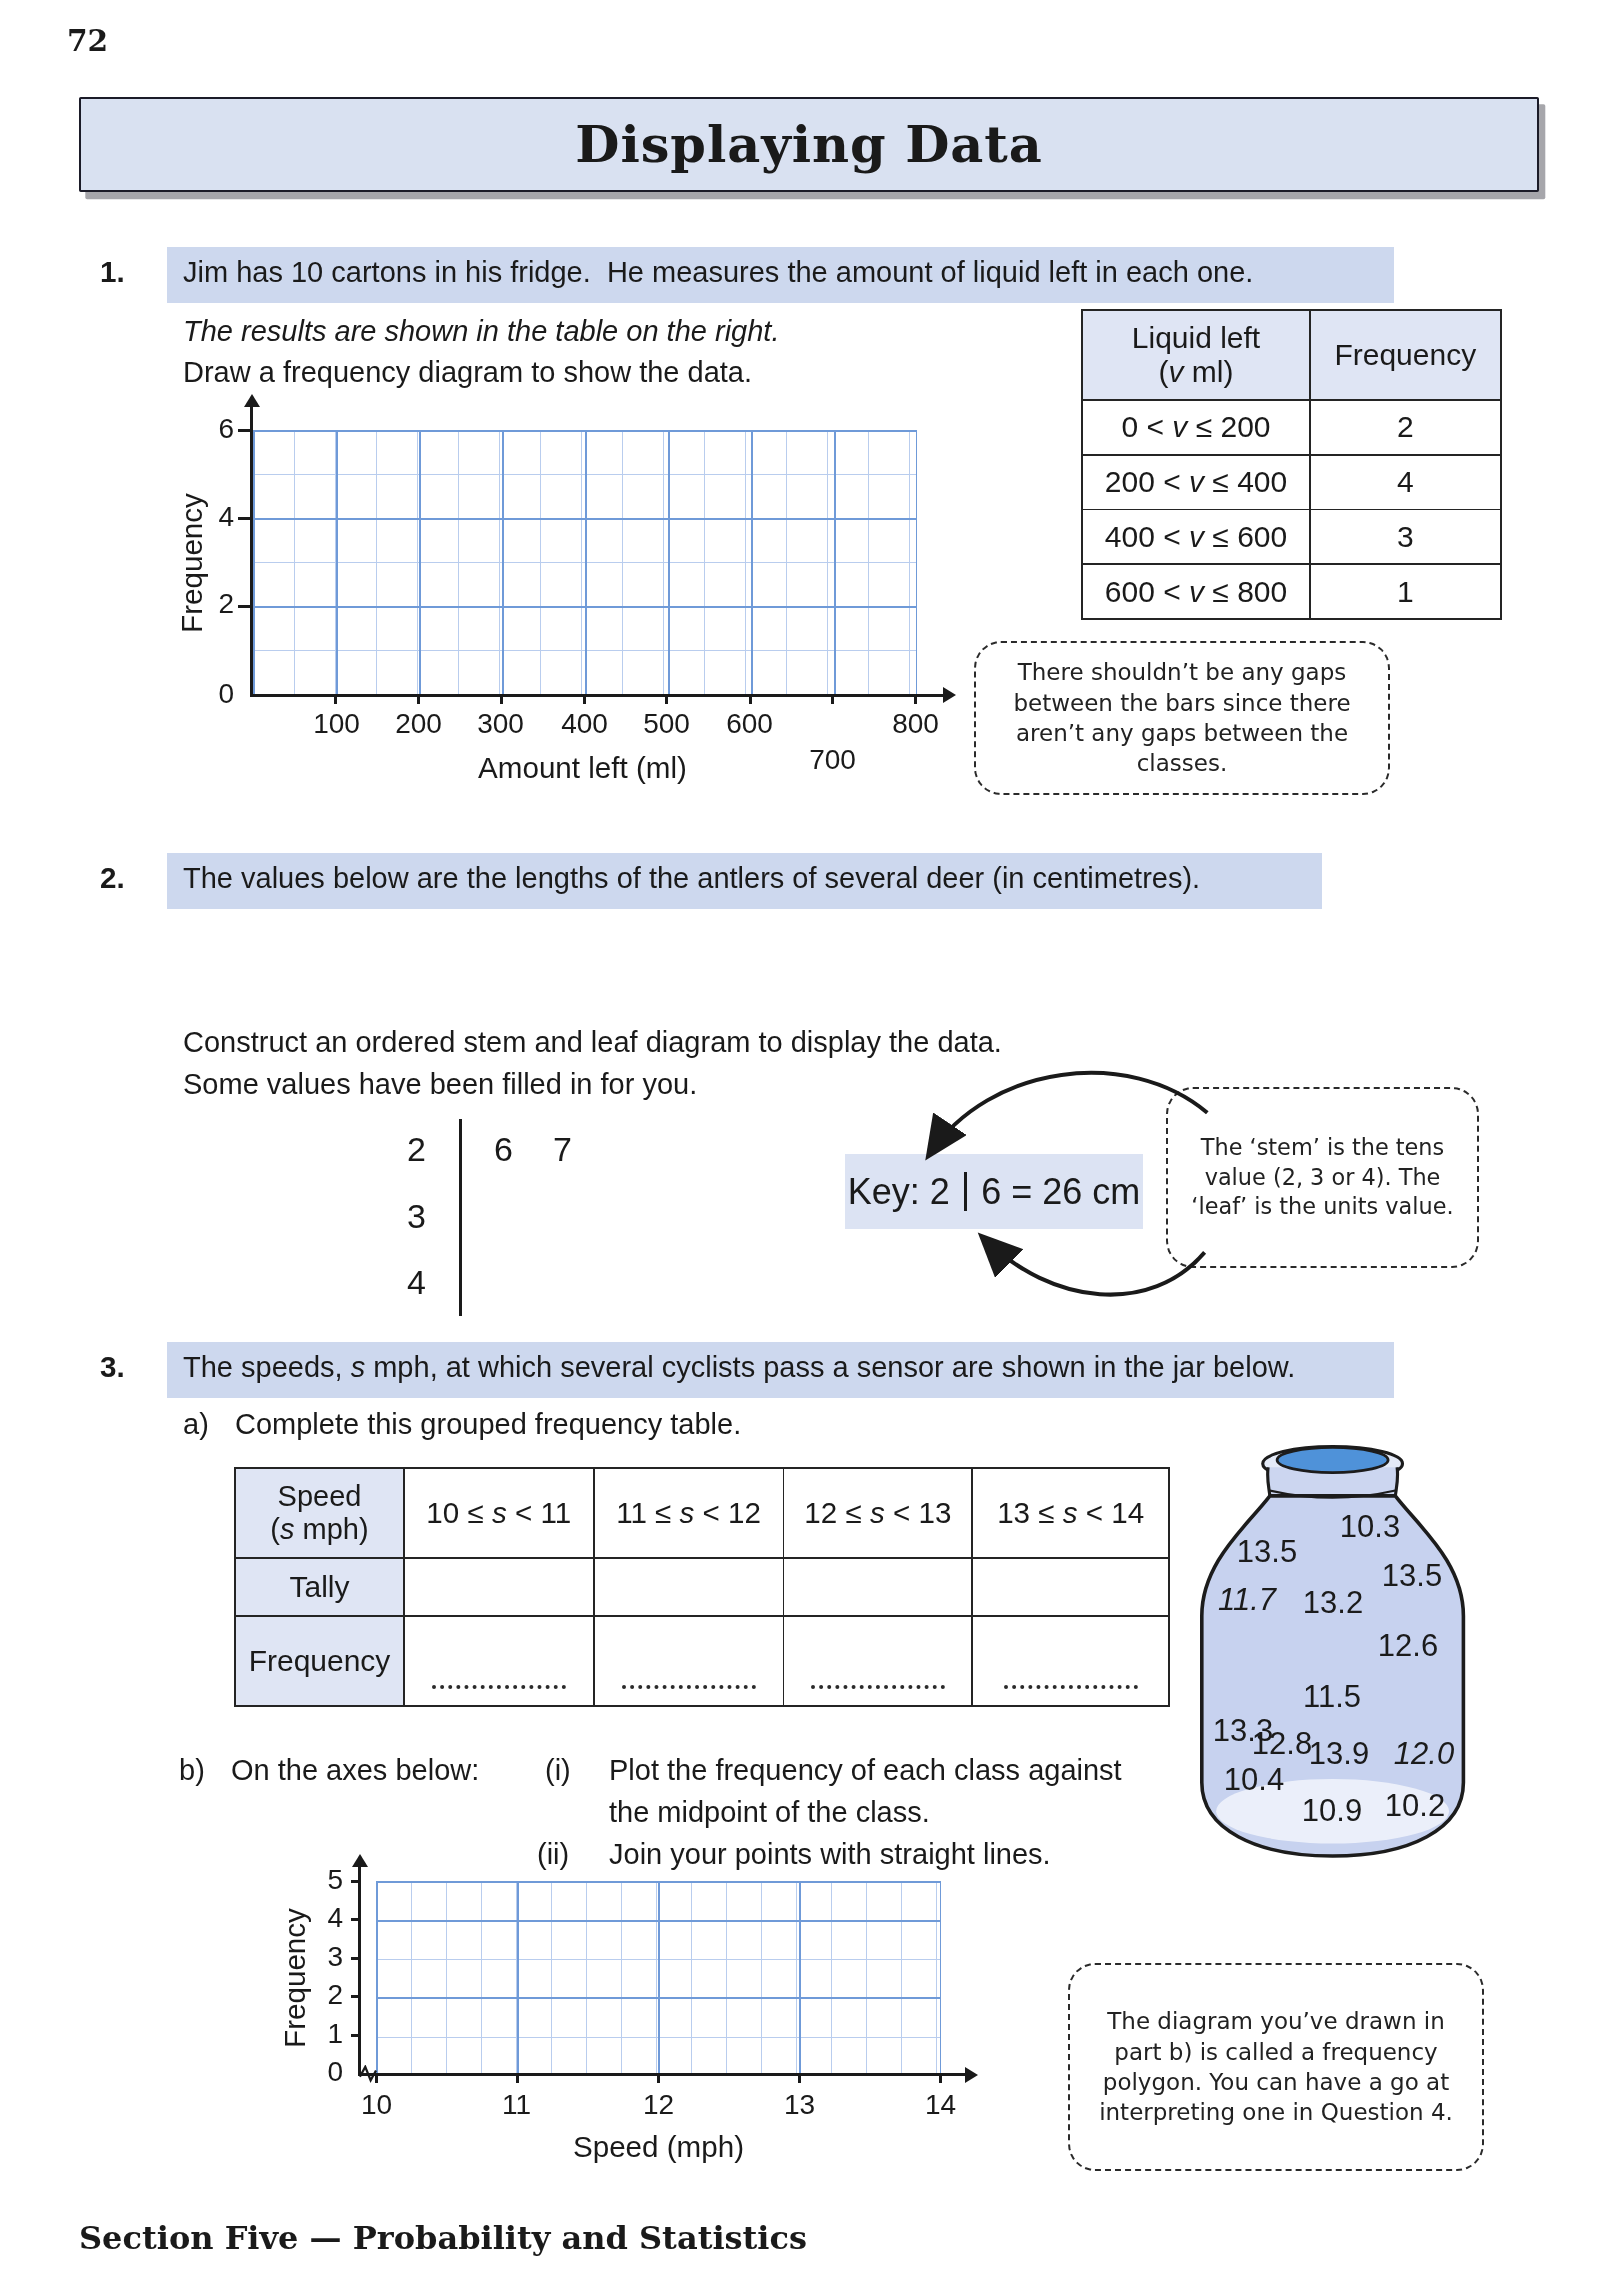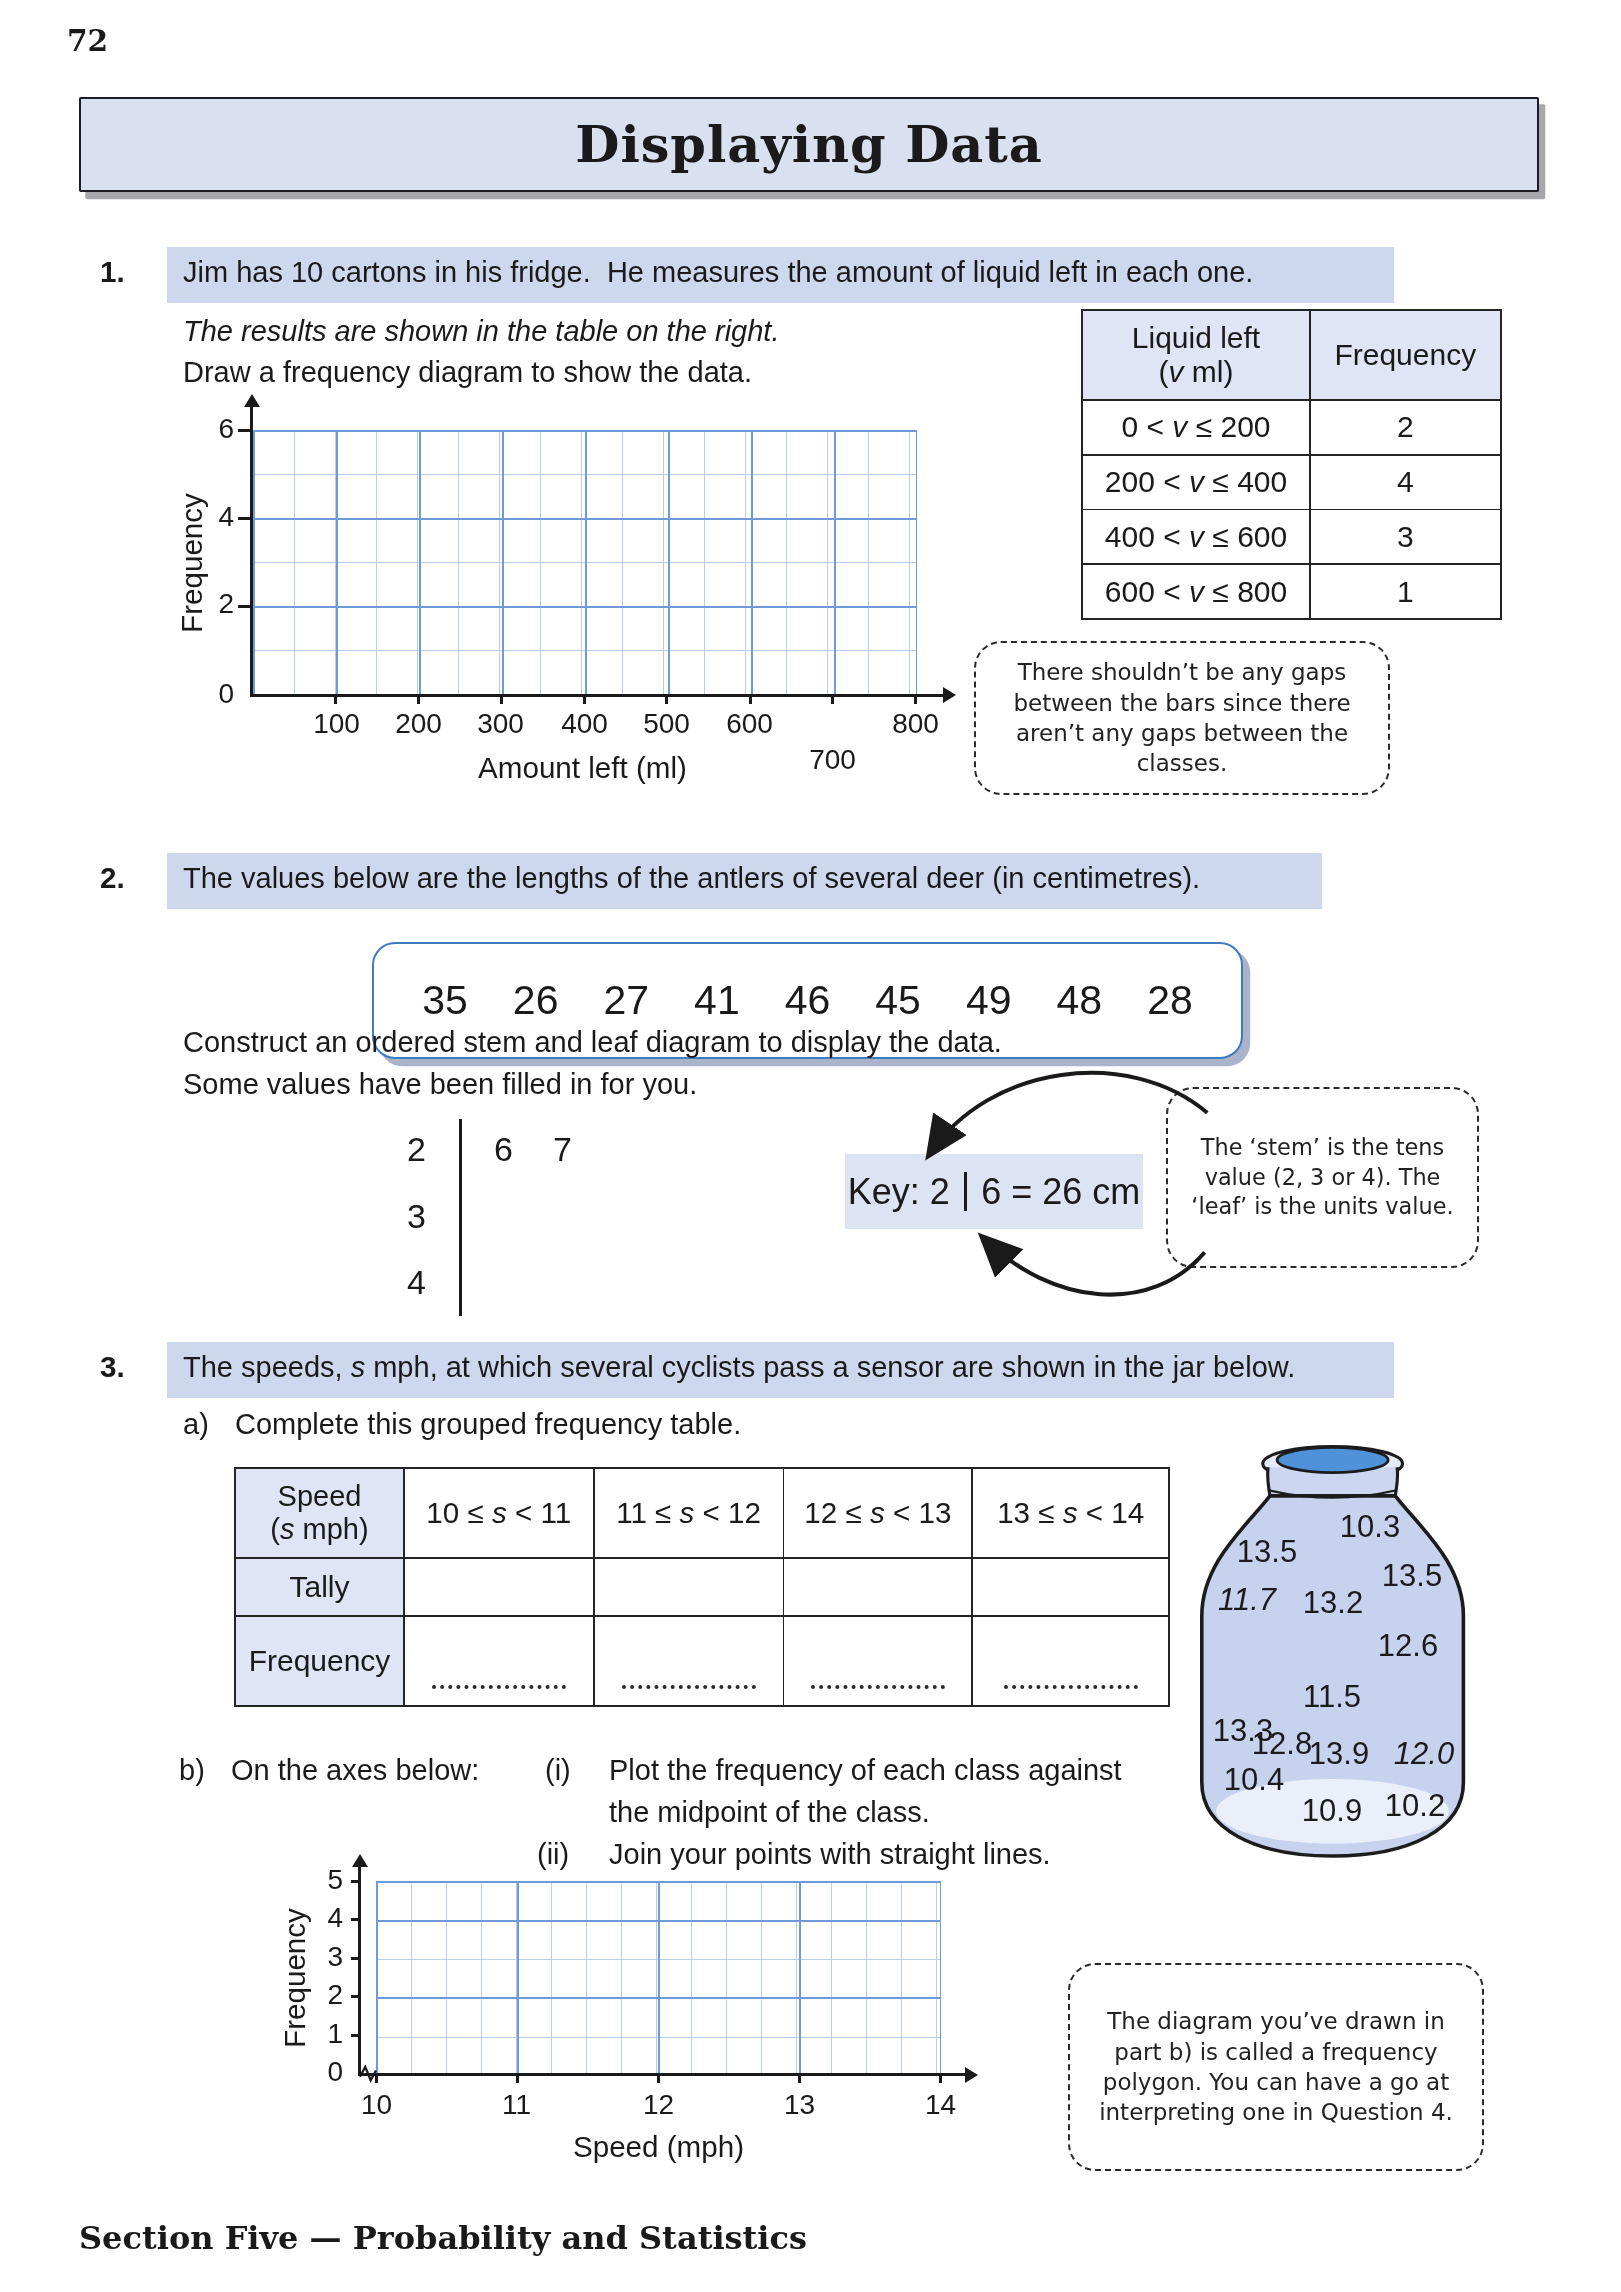--- a/index.html
+++ b/index.html
@@ -128,31 +128,20 @@
   <div class="txt xlab" style="left:792px;top:708px;margin-top:36px;">700</div>
   <div class="txt xlab" style="left:875px;top:708px;">800</div>
   <div class="txt axlabel vert" style="left:116px;top:546px;width:152px;">Frequency</div>
   <div class="txt axlabel" style="left:448px;top:751px;width:269px;">Amount left (ml)</div>
 
   <div class="note" style="left:974px;top:641px;width:376px;height:125px;">There shouldn’t be any gaps between the bars since there aren’t any gaps between the classes.</div>
 
   <div class="txt qnum" style="left:100px;top:853px;">2.</div>
   <div class="hl" style="left:167px;top:853px;width:1139px;">The values below are the lengths of the antlers of several deer (in centimetres).</div>
 
-  <div id="valbox">
-    <span>35</span>
-    <span>26</span>
-    <span>27</span>
-    <span>41</span>
-    <span>46</span>
-    <span>45</span>
-    <span>49</span>
-    <span>48</span>
-    <span>28</span>
-  </div>
 
   <div class="txt body32" style="left:183px;top:1068px;">Some values have been filled in for you.</div>
   <div class="txt body32" style="left:183px;top:1026px;">Construct an ordered stem and leaf diagram to display the data.</div>
 
   <div class="txt sl" style="left:407px;top:1130px;">2</div>
   <div class="txt sl" style="left:407px;top:1197px;">3</div>
   <div class="txt sl" style="left:407px;top:1263px;">4</div>
   <div class="axis" style="left:459px;top:1119px;width:2.7px;height:197px;"></div>
   <div class="txt sl" style="left:494px;top:1130px;">6</div>
   <div class="txt sl" style="left:553px;top:1130px;">7</div>

